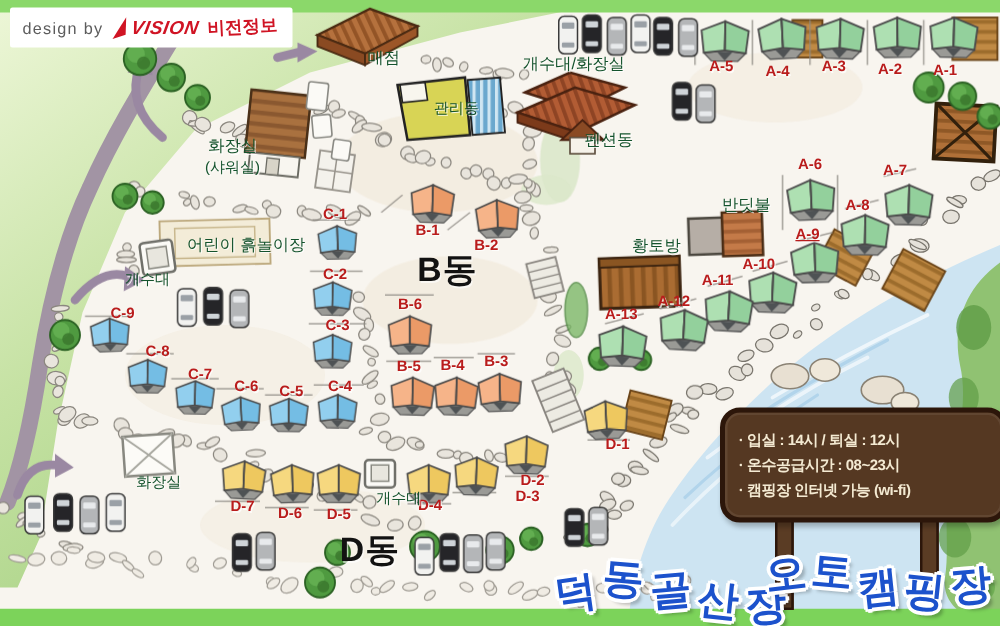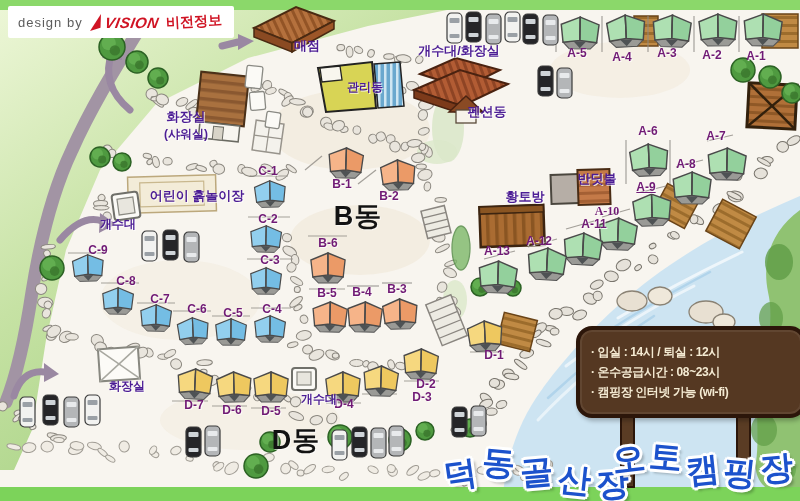--- a/index.html
+++ b/index.html
@@ -1,24 +1,24 @@
 <!DOCTYPE html>
 <html><head>
 <meta charset="utf-8">
 <style>
   html,body{margin:0;padding:0;background:#ffffff;}
   #stage{position:relative;width:800px;height:501px;overflow:hidden;
          font-family:"Liberation Sans","DejaVu Sans",sans-serif;background:#f8f5ef;}
   #bg{position:absolute;left:0;top:0;}
   #labels{position:absolute;left:0;top:0;width:800px;height:501px;pointer-events:none;z-index:5;}
   .tlabel{position:absolute;transform:translate(-50%,-50%);font-size:12px;font-weight:700;
-          color:#701a75;white-space:nowrap;text-shadow:1px 1px 0 rgba(255,255,255,.75);}
+          color:#b91c1c;white-space:nowrap;text-shadow:1px 1px 0 rgba(255,255,255,.75);}
   .zlabel{position:absolute;transform:translate(-50%,-50%);font-weight:900;color:#121212;
           white-space:nowrap;letter-spacing:1px;text-shadow:1px 1px 0 rgba(255,255,255,.6);}
-  .flabel{position:absolute;transform:translate(-50%,-50%);font-weight:700;color:#4c1d95;
+  .flabel{position:absolute;transform:translate(-50%,-50%);font-weight:400;color:#14532d;
           white-space:nowrap;text-shadow:1px 1px 0 rgba(255,255,255,.8);padding-left:36px;}
   .credit{position:absolute;left:8px;top:6px;height:32px;background:#ffffff;z-index:6;
           display:flex;align-items:center;padding:0 12px 0 10px;gap:7px;border-radius:2px;}
   .credit .prefix{font-size:13px;color:#5c5c5c;letter-spacing:1px;}
   .swoosh{display:inline-block;width:0;height:0;border-left:11px solid transparent;
           border-bottom:13px solid #d01424;transform:rotate(-18deg) skewX(-20deg);margin-right:-3px;}
   .brand{font-style:italic;font-weight:900;color:#d01424;font-size:15px;transform:skewX(-10deg);letter-spacing:.5px;}
   .brand-kr{font-weight:700;color:#d01424;font-size:14px;transform:rotate(-3deg);}
   .sign-board{position:absolute;left:576px;top:326px;width:230px;height:92px;background:#553822;
           border:4px solid #2c160a;border-radius:16px;box-sizing:border-box;z-index:3;
@@ -965,22 +965,22 @@
 <div id="labels">
       <div class="tlabel" style="left: 756px; top: 56px; font-size: 12px;">A-1</div>
       <div class="tlabel" style="left: 712px; top: 55px; font-size: 12px;">A-2</div>
       <div class="tlabel" style="left: 667px; top: 53px; font-size: 12px;">A-3</div>
       <div class="tlabel" style="left: 622px; top: 57px; font-size: 12px;">A-4</div>
       <div class="tlabel" style="left: 577px; top: 53px; font-size: 12px;">A-5</div>
       <div class="tlabel" style="left: 648px; top: 131px; font-size: 12px;">A-6</div>
       <div class="tlabel" style="left: 716px; top: 136px; font-size: 12px;">A-7</div>
       <div class="tlabel" style="left: 686px; top: 164px; font-size: 12px;">A-8</div>
       <div class="tlabel" style="left: 646px; top: 187px; font-size: 12px; text-decoration: underline;">A-9</div>
-      <div class="tlabel" style="left: 607px; top: 211px; font-size: 12px; font-family: Liberation Serif, serif;">A-10</div>
-      <div class="tlabel" style="left: 574px; top: 224px; font-size: 12px; margin-left: 20px;">A-11</div>
+      <div class="tlabel" style="left: 607px; top: 211px; font-size: 12px;">A-10</div>
+      <div class="tlabel" style="left: 574px; top: 224px; font-size: 12px;">A-11</div>
       <div class="tlabel" style="left: 539px; top: 241px; font-size: 12px;">A-12</div>
       <div class="tlabel" style="left: 497px; top: 251px; font-size: 12px;">A-13</div>
       <div class="tlabel" style="left: 342px; top: 184px; font-size: 12px;">B-1</div>
       <div class="tlabel" style="left: 389px; top: 196px; font-size: 12px;">B-2</div>
       <div class="tlabel" style="left: 397px; top: 289px; font-size: 12px;">B-3</div>
       <div class="tlabel" style="left: 362px; top: 292px; font-size: 12px;">B-4</div>
       <div class="tlabel" style="left: 327px; top: 293px; font-size: 12px;">B-5</div>
       <div class="tlabel" style="left: 328px; top: 243px; font-size: 12px;">B-6</div>
       <div class="tlabel" style="left: 268px; top: 171px; font-size: 12px;">C-1</div>
       <div class="tlabel" style="left: 268px; top: 219px; font-size: 12px;">C-2</div>
@@ -999,21 +999,21 @@
       <div class="tlabel" style="left: 232px; top: 410px; font-size: 12px;">D-6</div>
       <div class="tlabel" style="left: 194px; top: 405px; font-size: 12px;">D-7</div>
       <div class="zlabel" style="left: 358px; top: 216px; font-size: 27px;">B동</div>
       <div class="zlabel" style="left: 296px; top: 440px; font-size: 27px;">D동</div>
       <div class="flabel" style="left: 289px; top: 46px; font-size: 13px;">매점</div>
       <div class="flabel" style="left: 347px; top: 87px; font-size: 12px;">관리동</div>
       <div class="flabel" style="left: 441px; top: 51px; font-size: 13px;">개수대/화장실</div>
       <div class="flabel" style="left: 469px; top: 112px; font-size: 13px;">펜션동</div>
       <div class="flabel" style="left: 168px; top: 117px; font-size: 13px;">화장실</div>
       <div class="flabel" style="left: 168px; top: 134px; font-size: 12px;">(샤워실)</div>
-      <div class="flabel" style="left: 579px; top: 164px; font-size: 13px; margin-top: 15px;">반딧불</div>
+      <div class="flabel" style="left: 579px; top: 164px; font-size: 13px;">반딧불</div>
       <div class="flabel" style="left: 507px; top: 197px; font-size: 13px;">황토방</div>
       <div class="flabel" style="left: 179px; top: 196px; font-size: 13px;">어린이 흙놀이장</div>
       <div class="flabel" style="left: 100px; top: 224px; font-size: 12px;">개수대</div>
       <div class="flabel" style="left: 301px; top: 399px; font-size: 12px;">개수대</div>
       <div class="flabel" style="left: 109px; top: 386px; font-size: 12px;">화장실</div>
     </div>
 
 <div class="credit">
   <span class="prefix">design by</span>
   <span class="swoosh"></span>

